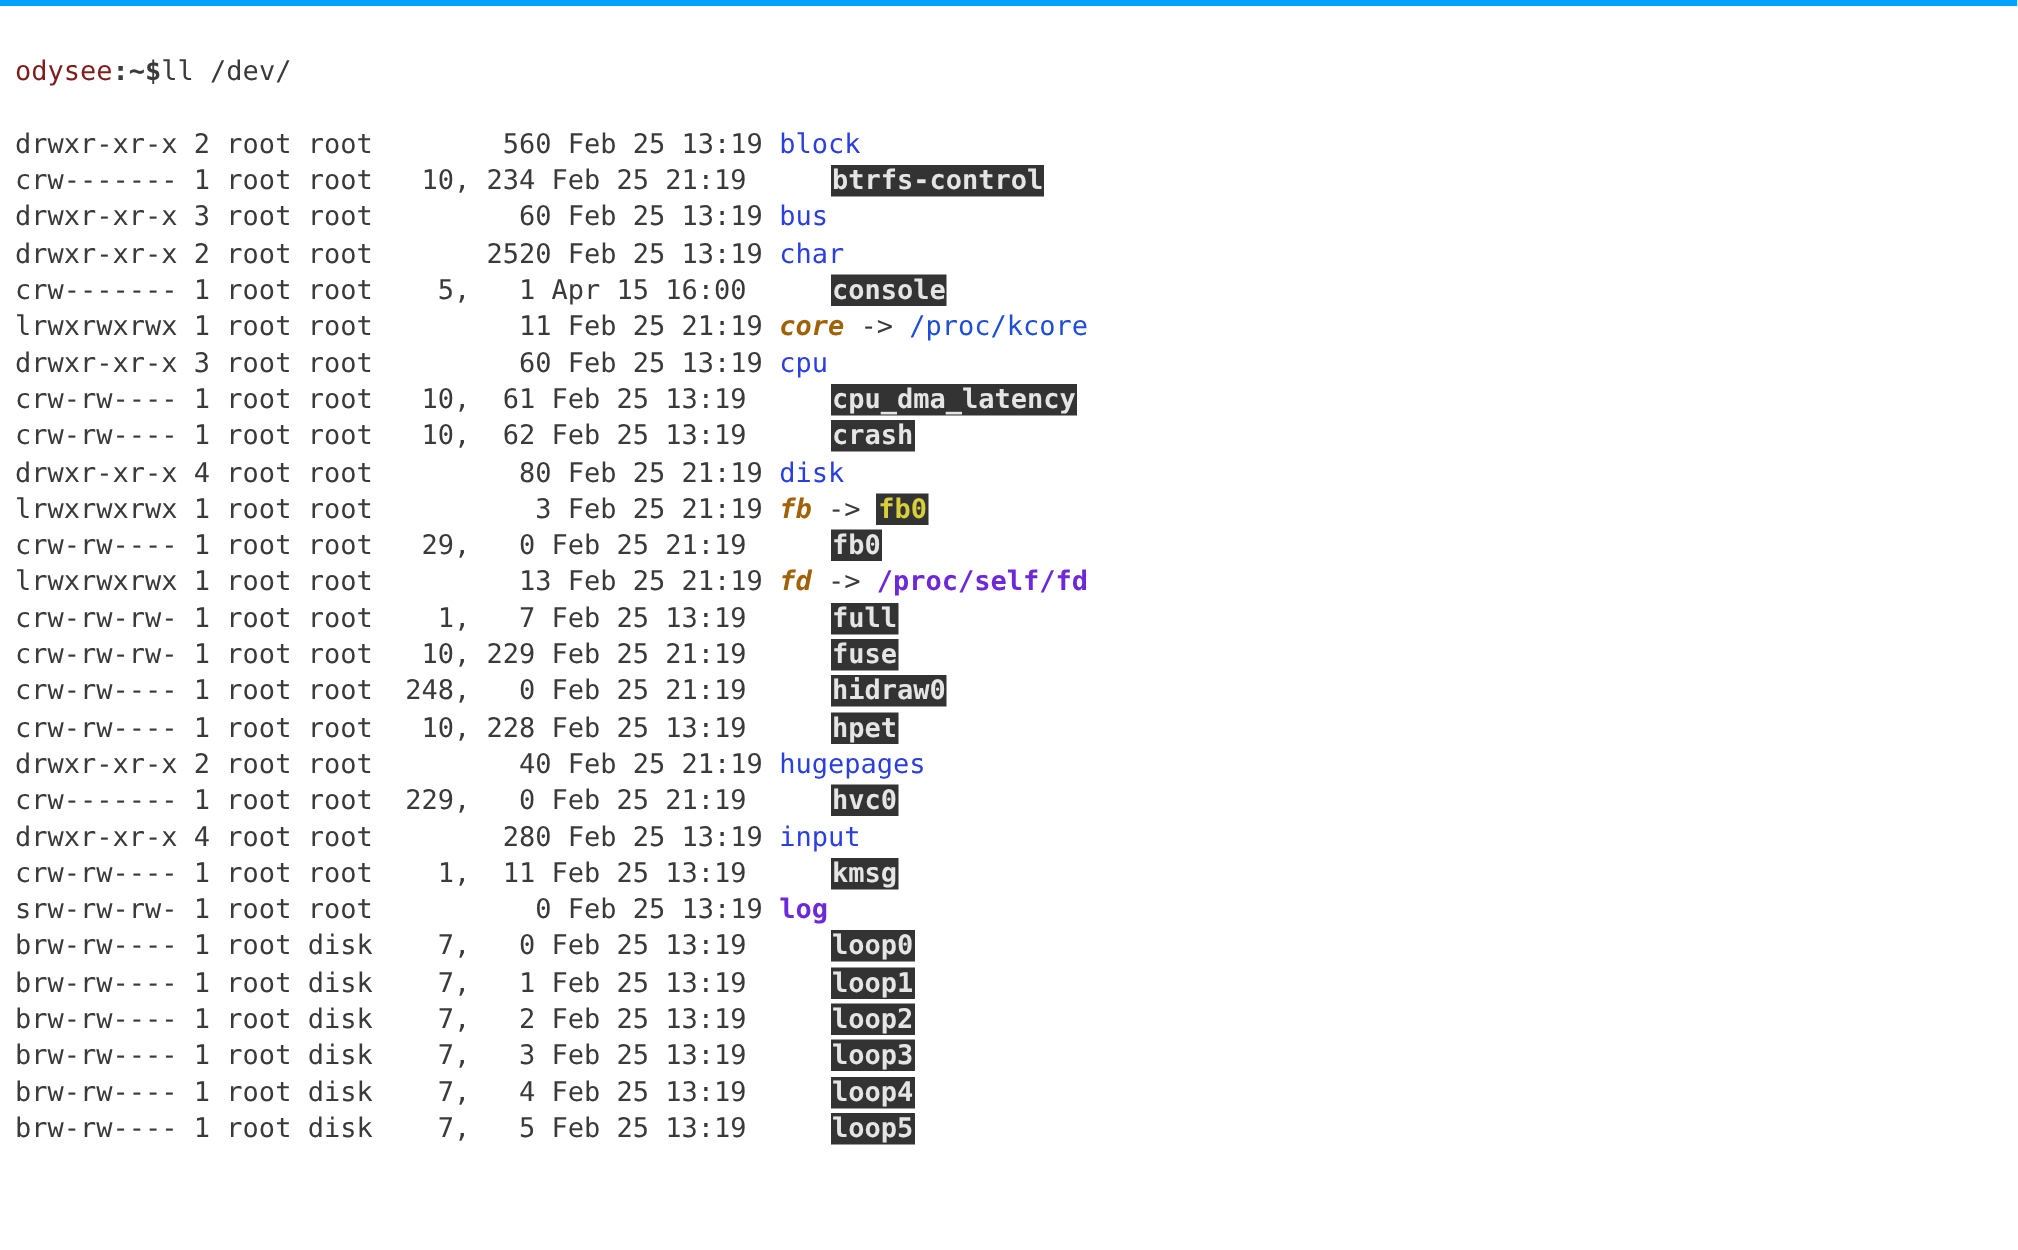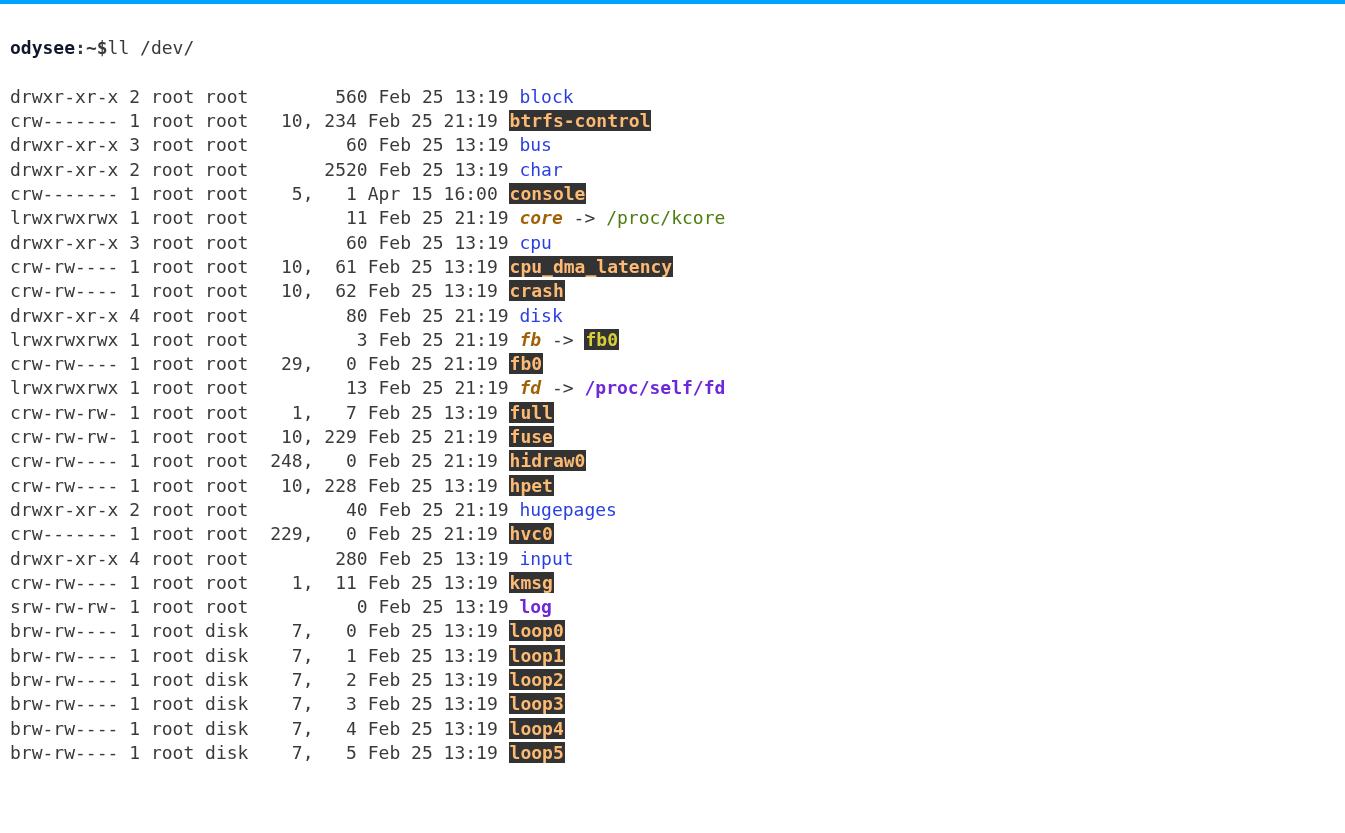--- a/index.html
+++ b/index.html
@@ -13,33 +13,33 @@
   }
   .topbar {
     height: 4px;
     background: #00a2ff;
     width: 100%;
   }
   .terminal {
     padding: 8px 10px 12px 10px;
     white-space: pre;
   }
-  .prompt-user { color: #0f172a; font-weight: 700; }
+  .prompt-user { color: #7f1d1d; font-weight: 400; }
   .prompt-sep  { color: #3a3a3a; font-weight: 600;}
   .prompt-path { color: #3a3a3a; font-weight: 600;}
   .prompt-dollar { color: #3a3a3a; font-weight: 600;}
   .cmd { color: #3a3a3a; margin-top: 28px; }
   .row { display: block; }
   .perm, .links, .owner, .group, .sizecol, .datecol { color: #3a3a3a; }
   .dir   { color: #2a3fe0; font-weight: 400; }
-  .dev   { color: #fdba74; background: #333333; font-weight: 700; padding: 0 1px;}
+  .dev   { color: #e5e5e5; background: #333333; font-weight: 700; padding: 0 1px; margin-left: 45px;}
   .sym   { color: #a16207; font-weight: 700; font-style: italic; }
   .sock  { color: #6d28d9; font-weight: 700; }
   .arrow { color: #3a3a3a; }
-  .tgt-plain { color: #4d7c0f; }
+  .tgt-plain { color: #1d4ed8; }
   .tgt-dev   { color: #d8cf3a; background: #333333; font-weight: 700; padding: 0 1px;}
   .tgt-dir   { color: #6d28d9; font-weight: 700; }
 </style>
 </head>
 <body>
 
 <div class="topbar"></div>
 
 <div class="terminal">
 <span class="row"><span class="prompt-user">odysee</span><span class="prompt-sep">:</span><span class="prompt-path">~</span><span class="prompt-dollar">$</span><span class="cmd">ll /dev/</span></span>

